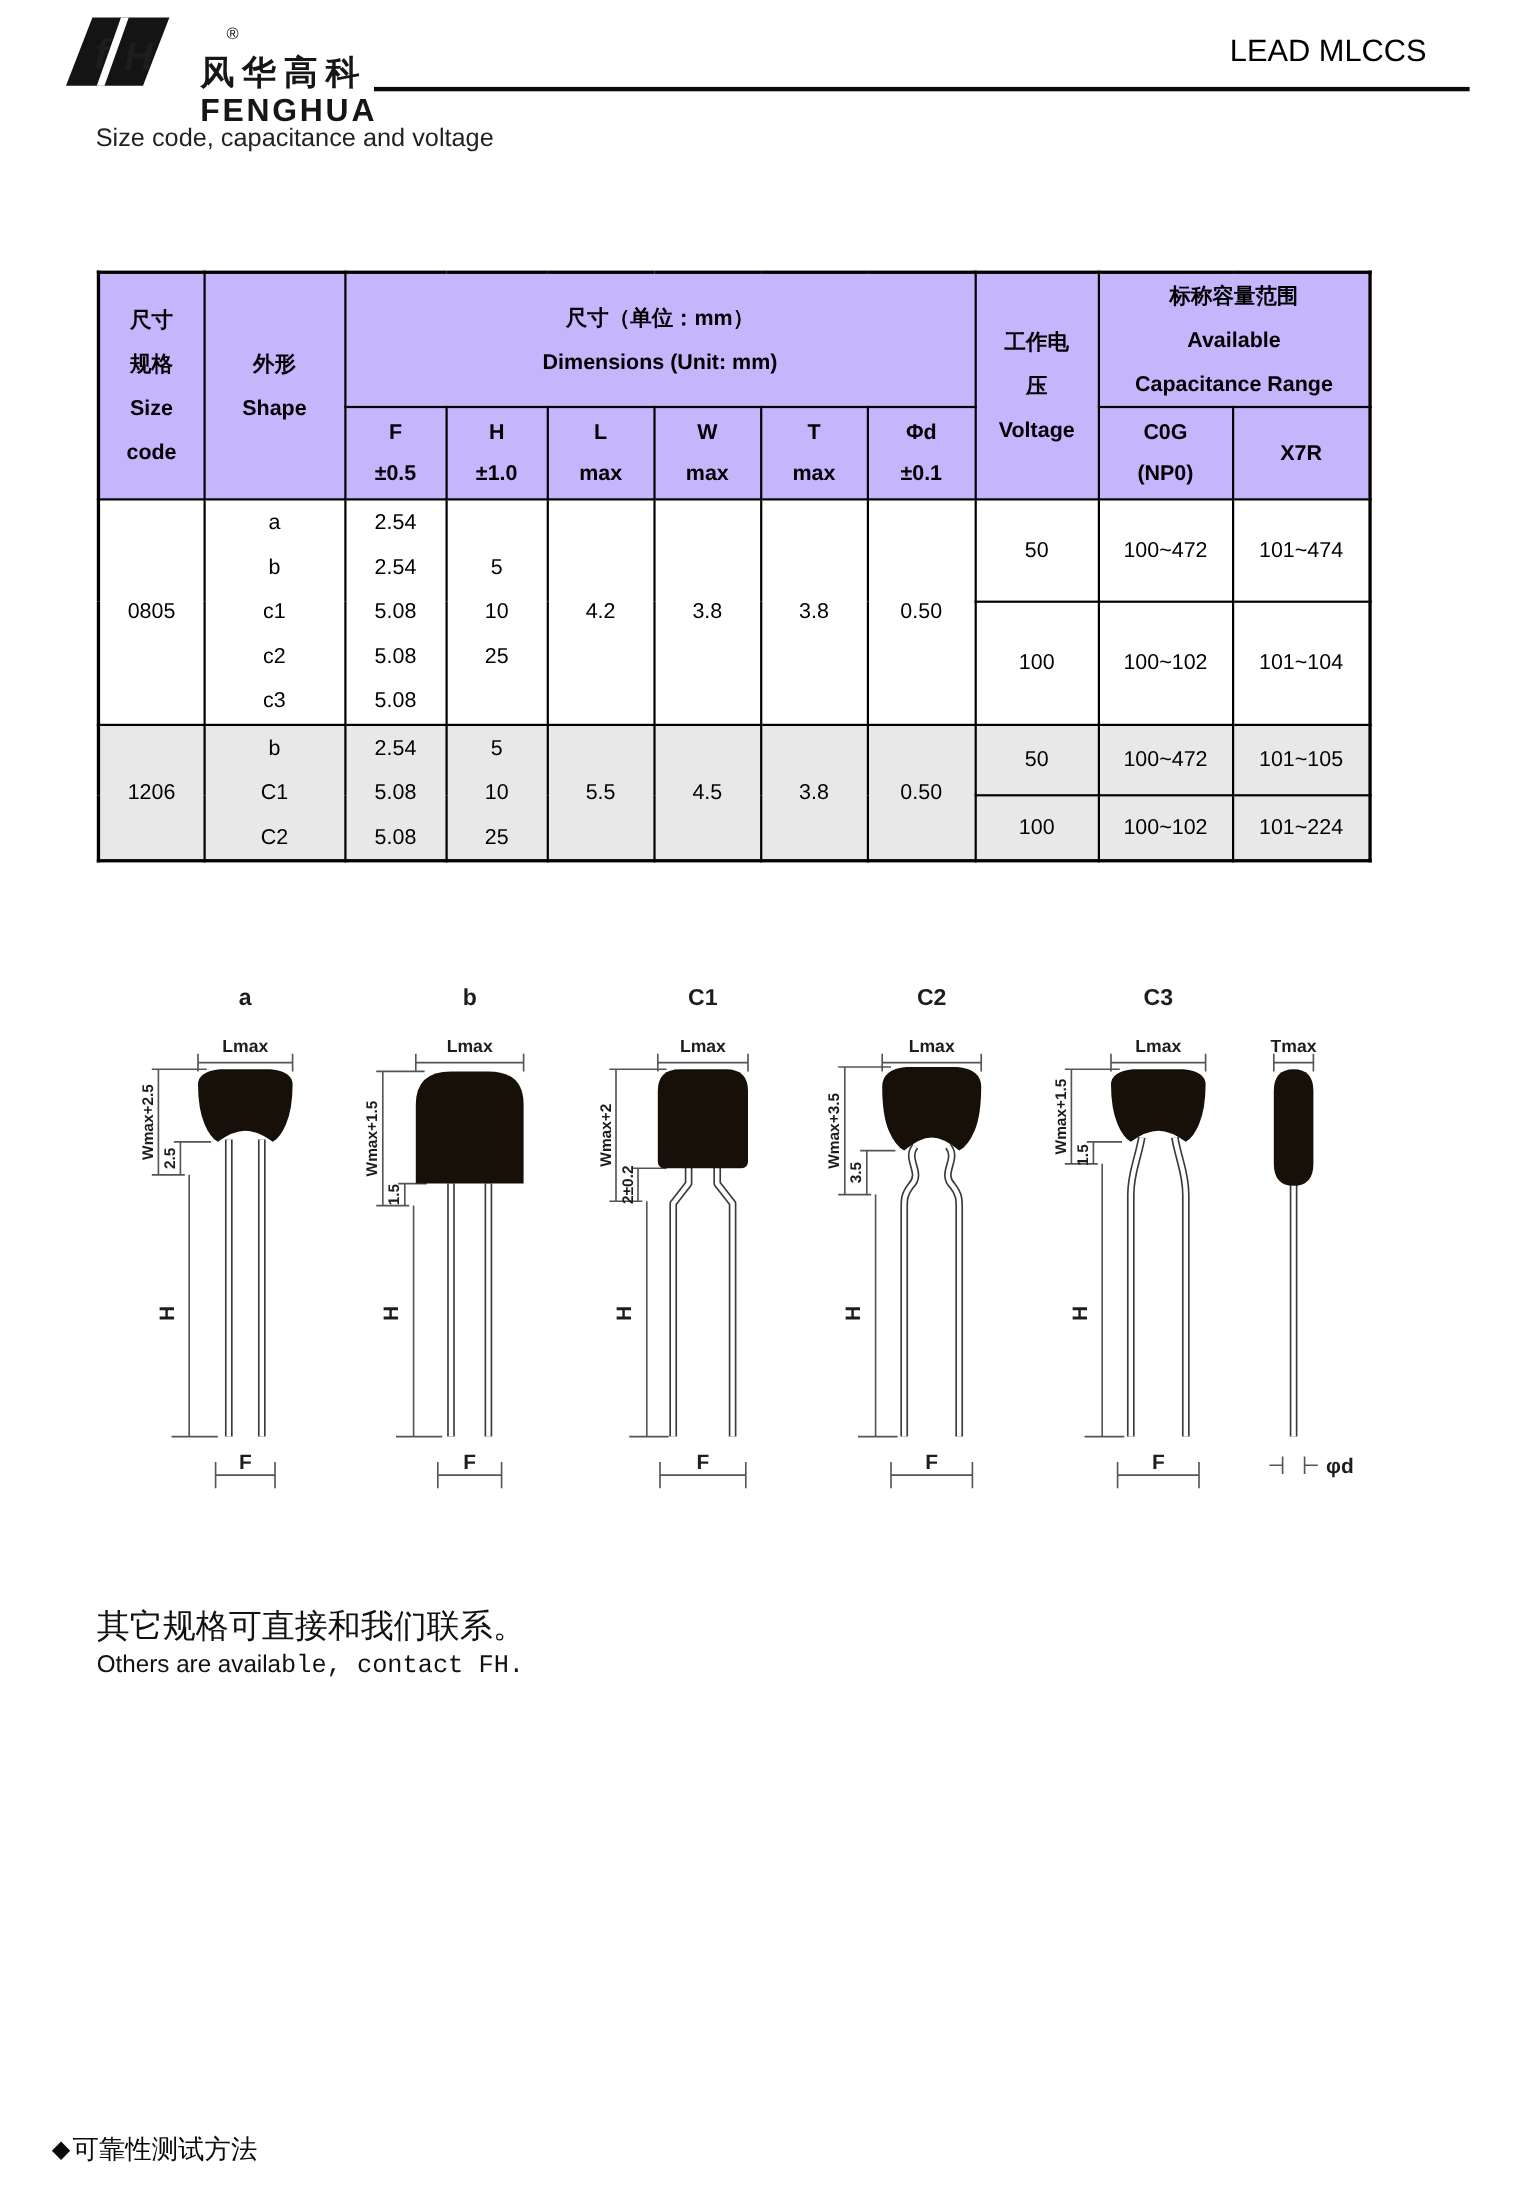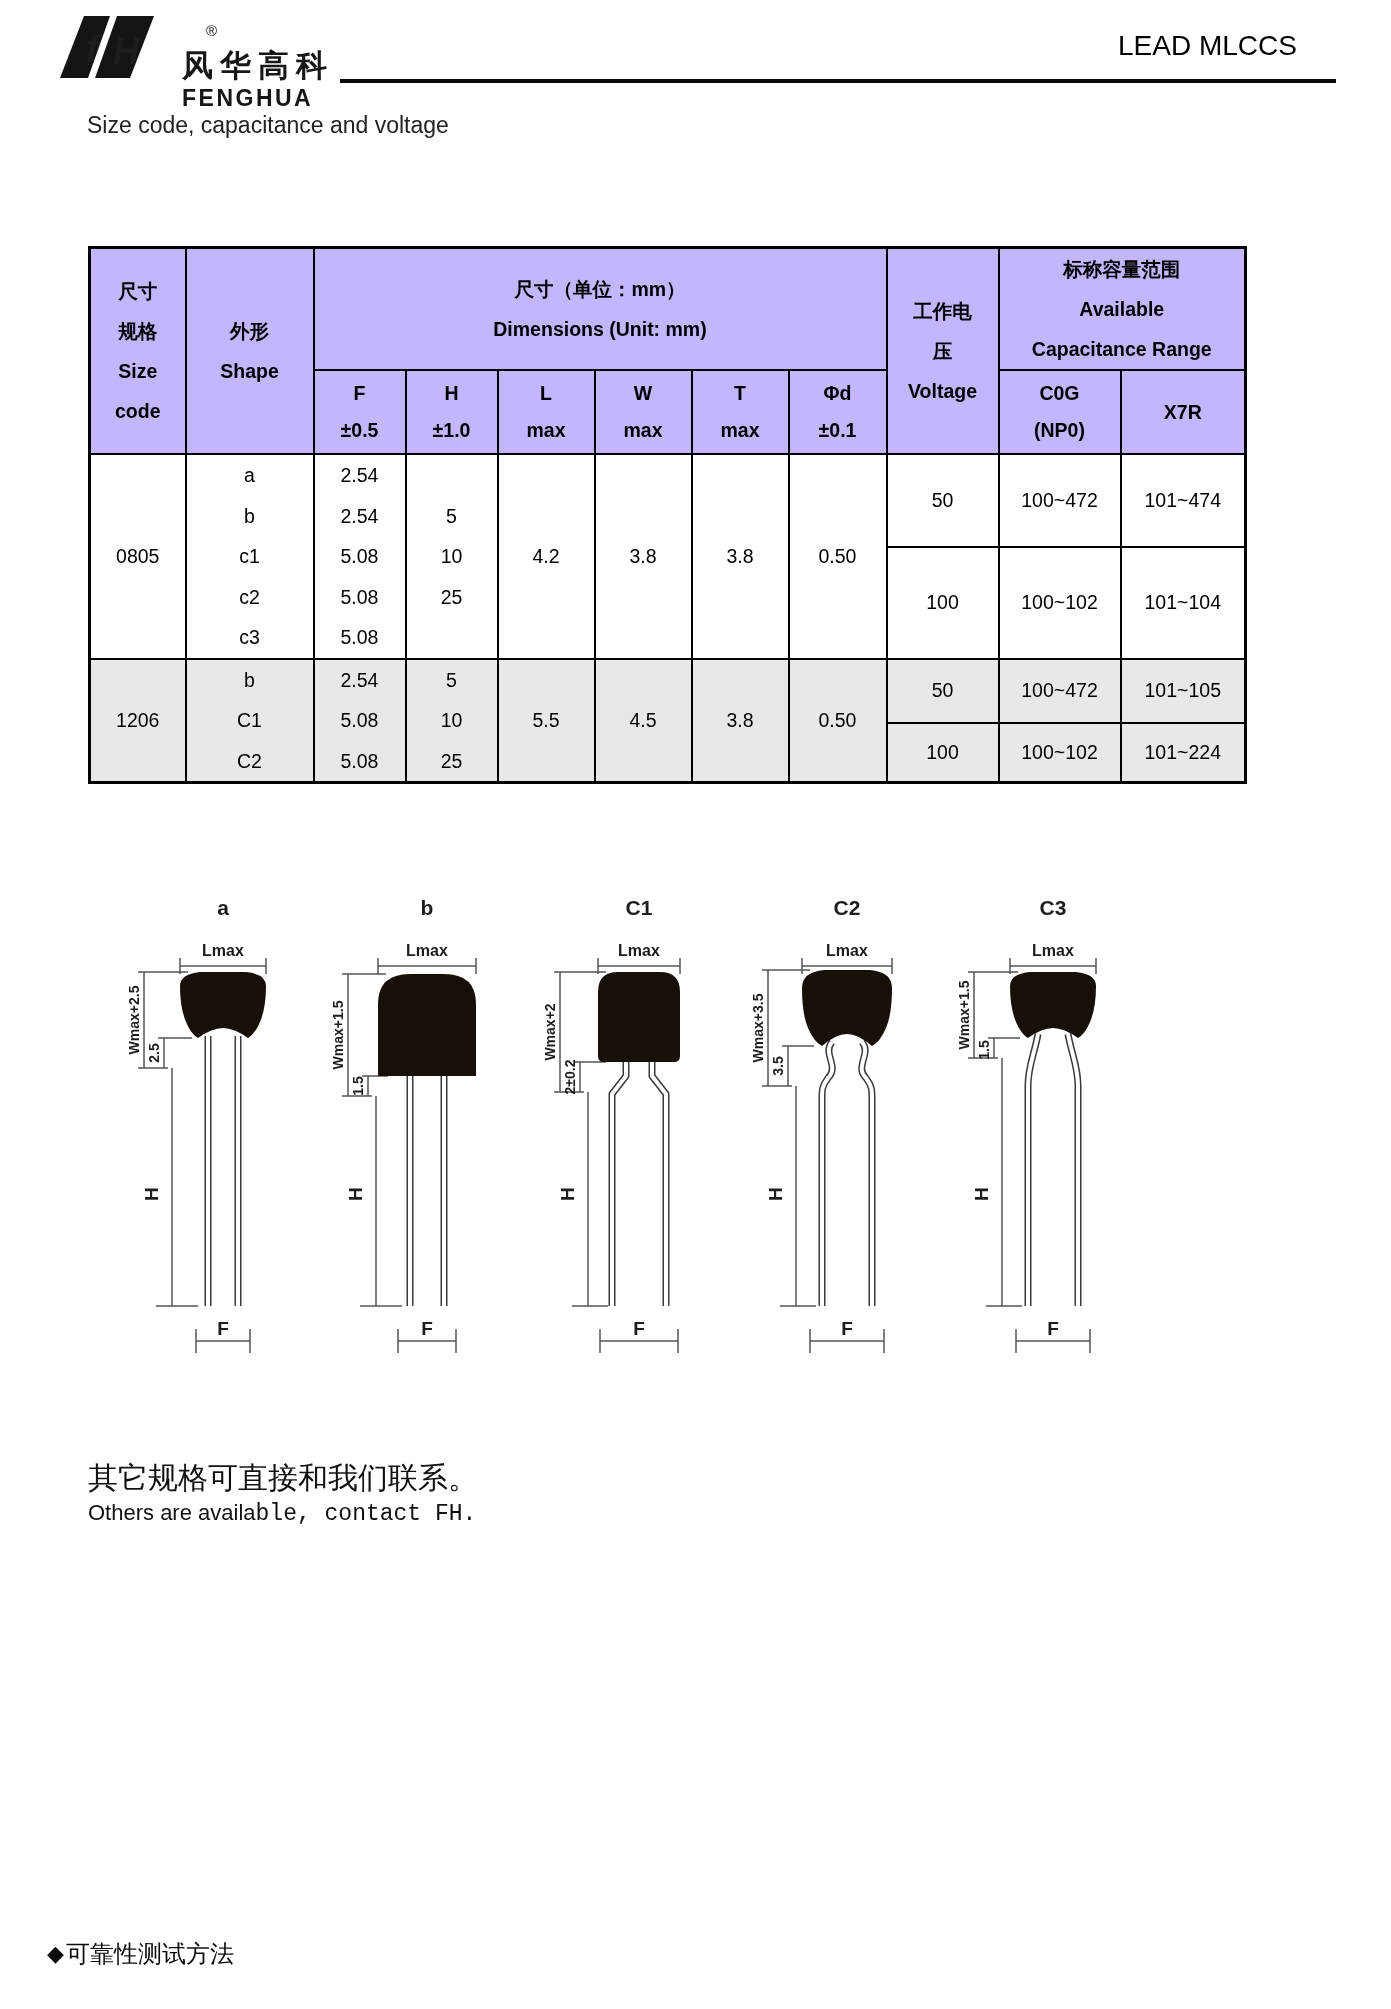--- a/index.html
+++ b/index.html
@@ -7,21 +7,21 @@
     width:1391px;height:2009px;position:relative;background:#fff;
     font-family:"Liberation Sans","DejaVu Sans",sans-serif;color:#111;
     overflow:hidden;
   }
   
   .logo{position:absolute;left:54px;top:14px;display:flex;align-items:flex-start;}
   .logo-mark{position:relative;width:106px;height:66px;}
   .logo-reg{position:absolute;left:152px;top:8px;font-size:15px;color:#111;}
   .brand{margin-left:22px;padding-top:4px;}
   .brand-cn{font-size:31px;font-weight:bold;letter-spacing:7px;line-height:1.05;color:#161616;margin-top:32px;}
-  .brand-en{font-size:23px;font-weight:bold;letter-spacing:2.5px;line-height:1.05;color:#161616;margin-top:3px;}
+  .brand-en{font-size:29px;font-weight:bold;letter-spacing:2.5px;line-height:1.05;color:#161616;margin-top:3px;}
   .doc-title{position:absolute;left:1118px;top:30px;font-size:28px;font-weight:normal;color:#000;}
   .header-rule{position:absolute;left:340px;top:79px;width:996px;height:4px;background:#0a0a0a;}
   .page-title{position:absolute;left:87px;top:112px;font-size:23px;color:#222;}
   
   .spec-table{position:absolute;left:88px;top:246px;border-collapse:collapse;table-layout:fixed;width:1158px;}
   .spec-table th,.spec-table td{
     border:2px solid #000;text-align:center;vertical-align:middle;
     font-size:19.5px;font-weight:normal;color:#000;padding:0;
   }
   .spec-table{border:3px solid #000;}
@@ -374,20 +374,39 @@
       <path d="M80,108 C76,130 70,140 70,160 L70,380" stroke="#3a3a3a" stroke-width="7" fill="none" stroke-linejoin="round"></path>
       <path d="M80,108 C76,130 70,140 70,160 L70,380" stroke="#ffffff" stroke-width="4" fill="none" stroke-linejoin="round"></path>
       <path d="M110,108 C114,130 120,140 120,160 L120,380" stroke="#3a3a3a" stroke-width="7" fill="none" stroke-linejoin="round"></path>
       <path d="M110,108 C114,130 120,140 120,160 L120,380" stroke="#ffffff" stroke-width="4" fill="none" stroke-linejoin="round"></path>
       <path d="M52,60 Q52,48 72,46 L118,46 Q138,48 138,60 Q138,82 132,96 Q127,108 120,112 Q106,102 95,102 Q84,102 70,112 Q63,108 58,96 Q52,82 52,60 Z" fill="#171008"></path>
       <text class="biglbl" x="30" y="268" text-anchor="middle" transform="rotate(-90 30 268)">H</text>
       <text class="biglbl" x="95" y="409" text-anchor="middle">F</text>
     </svg>
   </div>
 
+  <div class="diagram side dg-side">
+    <span class="diagram-title"></span>
+    <svg width="140" height="470" viewBox="0 0 140 470">
+      <g stroke="#555" stroke-width="1.5" fill="none">
+        <line x1="52" y1="40" x2="88" y2="40"></line>
+          <line x1="52" y1="32" x2="52" y2="48"></line>
+          <line x1="88" y1="32" x2="88" y2="48"></line>
+        <line x1="60" y1="398" x2="60" y2="414"></line>
+          <line x1="80" y1="398" x2="80" y2="414"></line>
+        <line x1="48" y1="406" x2="60" y2="406"></line>
+          <line x1="80" y1="406" x2="92" y2="406"></line>
+      </g>
+      <text class="dimtxt" x="70" y="30" text-anchor="middle">Tmax</text>
+      <path d="M70,150 L70,380" stroke="#3a3a3a" stroke-width="7" fill="none"></path>
+        <path d="M70,150 L70,380" stroke="#ffffff" stroke-width="4" fill="none"></path>
+      <path d="M52,132 L52,66 Q52,46 70,46 Q88,46 88,66 L88,132 Q88,152 70,152 Q52,152 52,132 Z" fill="#171008"></path>
+      <text class="biglbl" x="112" y="413" text-anchor="middle">φd</text>
+    </svg>
+  </div>
 </div>
 
 <div class="note-cn">其它规格可直接和我们联系。</div>
 <div class="note-en"><span>Others are availa</span><span class="mono">ble, contact FH.</span></div>
 
 <div class="footer">
   <span class="bullet">◆</span>
   <span>可靠性测试方法</span>
 </div>
 

